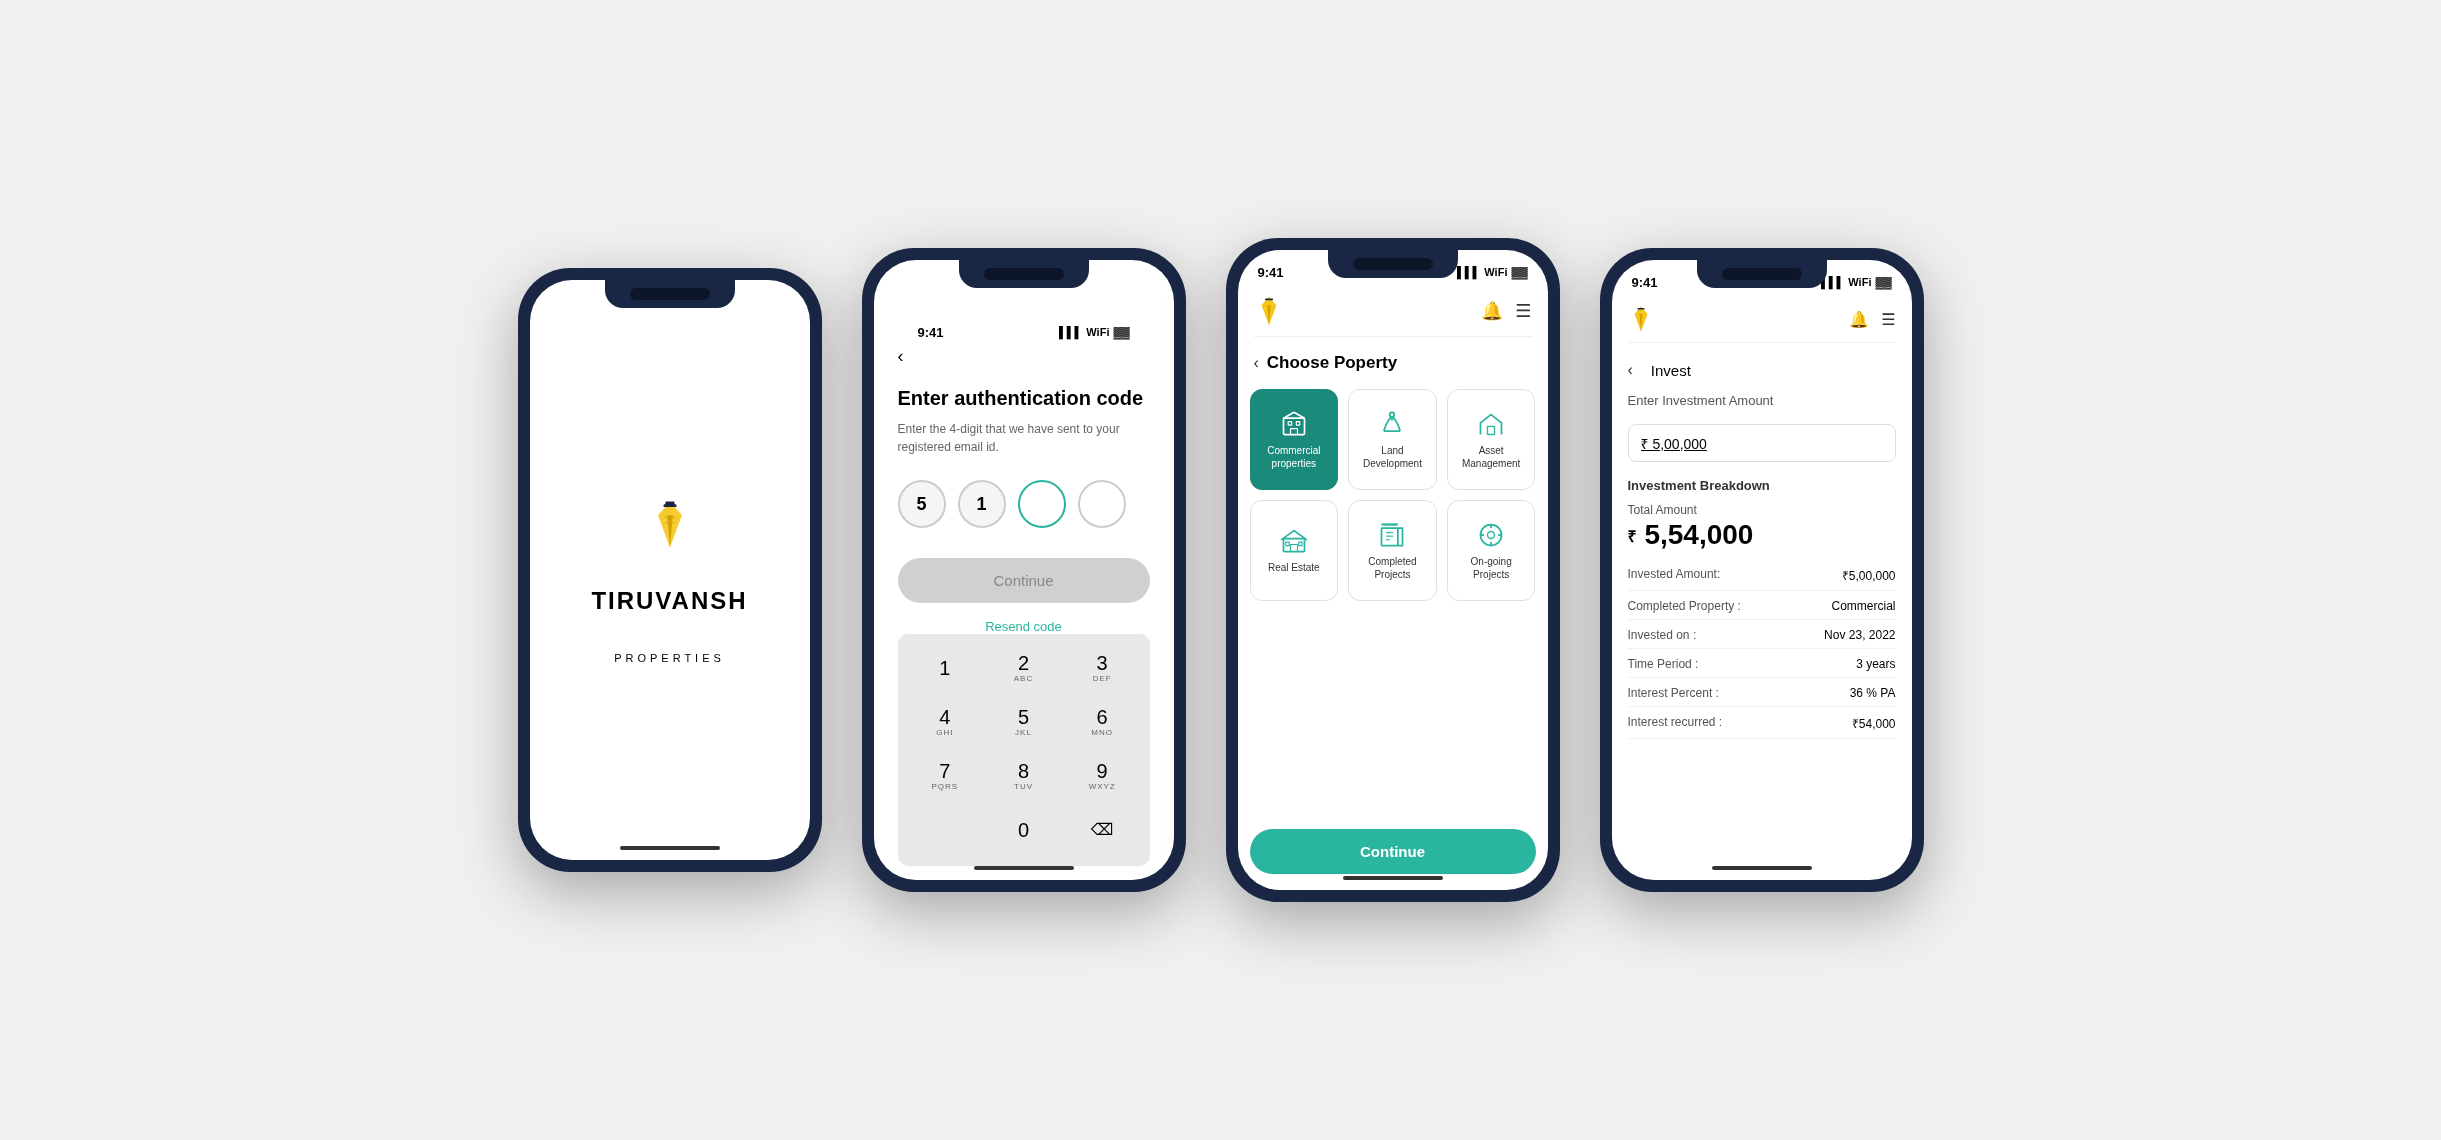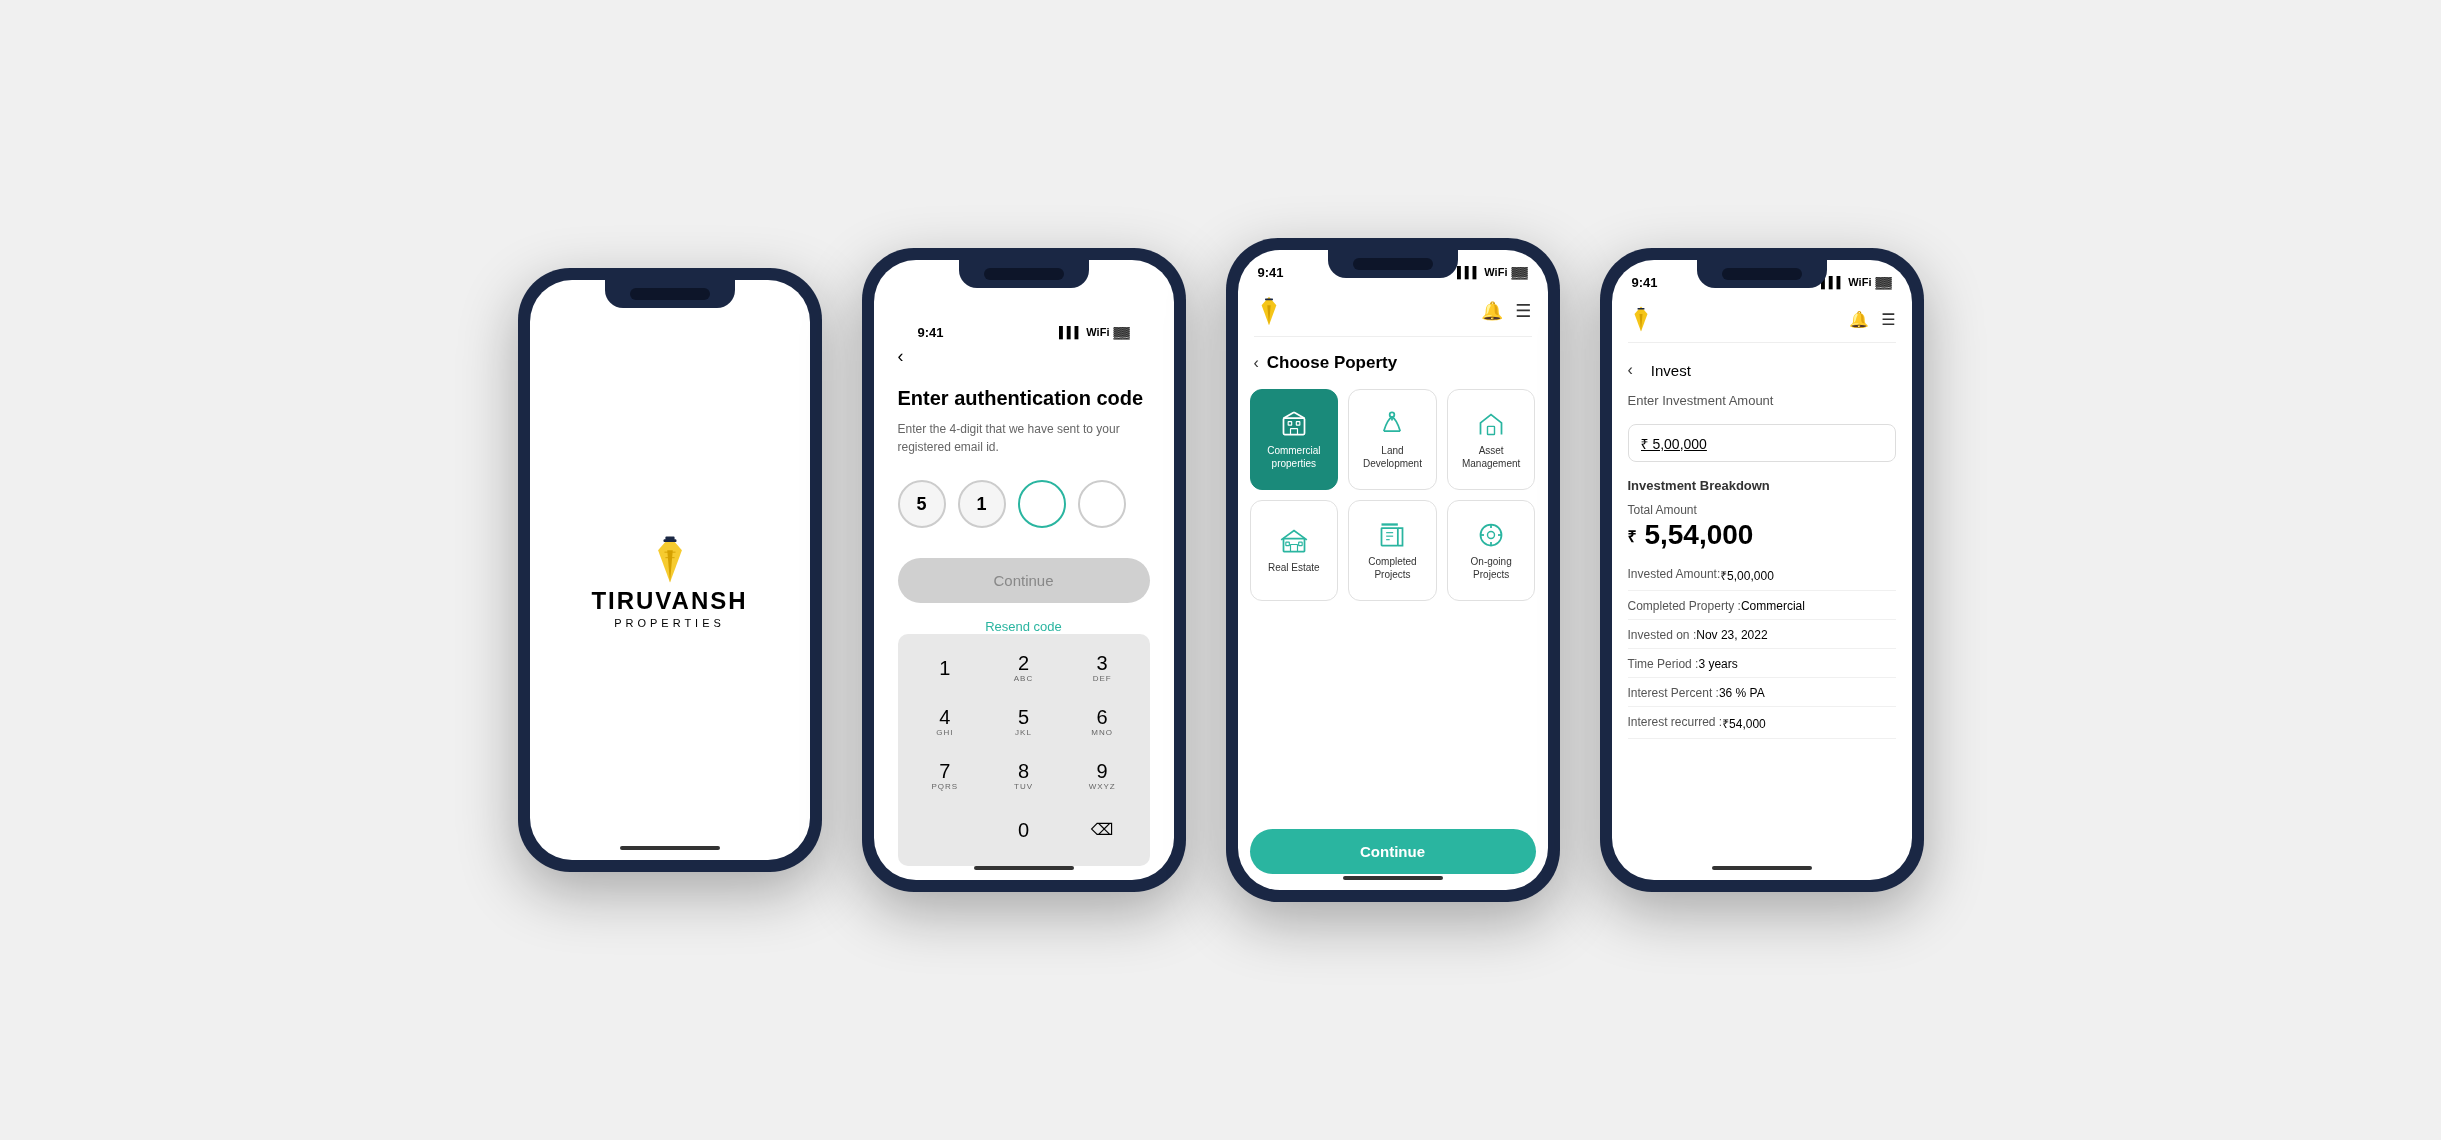--- a/index.html
+++ b/index.html
@@ -77,20 +77,21 @@
     .phone-1 .phone-inner { width: 280px; height: 580px; }
     .splash-screen {
       width: 100%;
       height: 100%;
       display: flex;
       flex-direction: column;
       align-items: center;
       justify-content: center;
       background: #fff;
       padding-top: 20px;
+      gap: 35px;
     }
     .brand-name {
       font-size: 24px;
       font-weight: 800;
       letter-spacing: 2px;
       color: #000;
     }
     .brand-sub {
       font-size: 11px;
       letter-spacing: 4px;
@@ -335,20 +336,21 @@
       margin-bottom: 2px;
     }
     .total-amount-value {
       font-size: 28px;
       font-weight: 700;
       color: #000;
       margin-bottom: 16px;
     }
     .breakdown-row {
       display: flex;
+      justify-content: space-between;
       font-size: 12px;
       color: #333;
       margin-bottom: 8px;
       border-bottom: 0.5px solid #f0f0f0;
       padding-bottom: 6px;
     }
     .breakdown-row .row-label { color: #555; }
     .breakdown-row .row-value { font-weight: 500; color: #000; }
     .verify-btn {
       margin: 12px;

